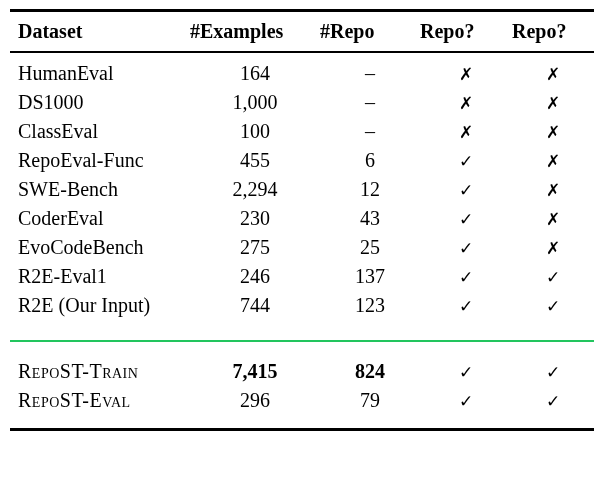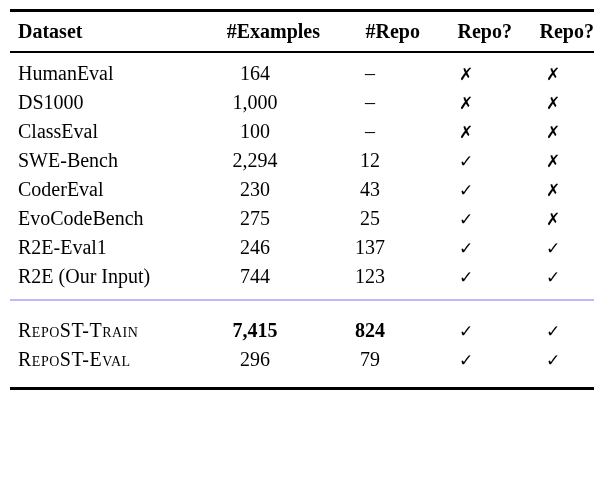--- a/index.html
+++ b/index.html
@@ -30,45 +30,45 @@
   col.col-examples { width: 130px; }
   col.col-repos    { width: 100px; }
   col.col-repoq    { width: 92px;  }
   col.col-autoq    { width: 82px;  }
 
   thead th {
     font-weight: bold;
     height: 39px;
     padding: 0;
     border-bottom: 2px solid #000;
-    text-align: right;
+    text-align: left;
     vertical-align: middle;
   }
   thead th.c-dataset {
     text-align: left;
     padding-left: 8px;
   }
   td {
     height: 29px;
     padding: 0;
     vertical-align: middle;
   }
   td.c-dataset {
     text-align: left;
     padding-left: 8px;
     white-space: nowrap;
   }
   td.c-num, td.c-mark {
     text-align: center;
   }
   tbody.benchmarks {
-    border-bottom: 2px solid #c4b5fd;
+    border-bottom: 2px solid #22c55e;
   }
   tbody.benchmarks tr:first-child td { padding-top: 6px; }
-  tbody.benchmarks tr:last-child td  { padding-bottom: 8px; }
+  tbody.benchmarks tr:last-child td  { padding-bottom: 20px; }
   tbody.repost tr:first-child td { padding-top: 15px; }
   tbody.repost tr:last-child td  { padding-bottom: 13px; }
 
   .smallcaps {
     font-variant: small-caps;
     letter-spacing: 0.5px;
   }
   .bold {
     font-weight: bold;
   }
@@ -116,20 +116,27 @@
           <td class="c-mark"><span class="mark">✗</span></td>
         </tr>
         <tr>
           <td class="c-dataset">ClassEval</td>
           <td class="c-num">100</td>
           <td class="c-num">–</td>
           <td class="c-mark"><span class="mark">✗</span></td>
           <td class="c-mark"><span class="mark">✗</span></td>
         </tr>
         <tr>
+          <td class="c-dataset">RepoEval-Func</td>
+          <td class="c-num">455</td>
+          <td class="c-num">6</td>
+          <td class="c-mark"><span class="mark">✓</span></td>
+          <td class="c-mark"><span class="mark">✗</span></td>
+        </tr>
+        <tr>
           <td class="c-dataset">SWE-Bench</td>
           <td class="c-num">2,294</td>
           <td class="c-num">12</td>
           <td class="c-mark"><span class="mark">✓</span></td>
           <td class="c-mark"><span class="mark">✗</span></td>
         </tr>
         <tr>
           <td class="c-dataset">CoderEval</td>
           <td class="c-num">230</td>
           <td class="c-num">43</td>

